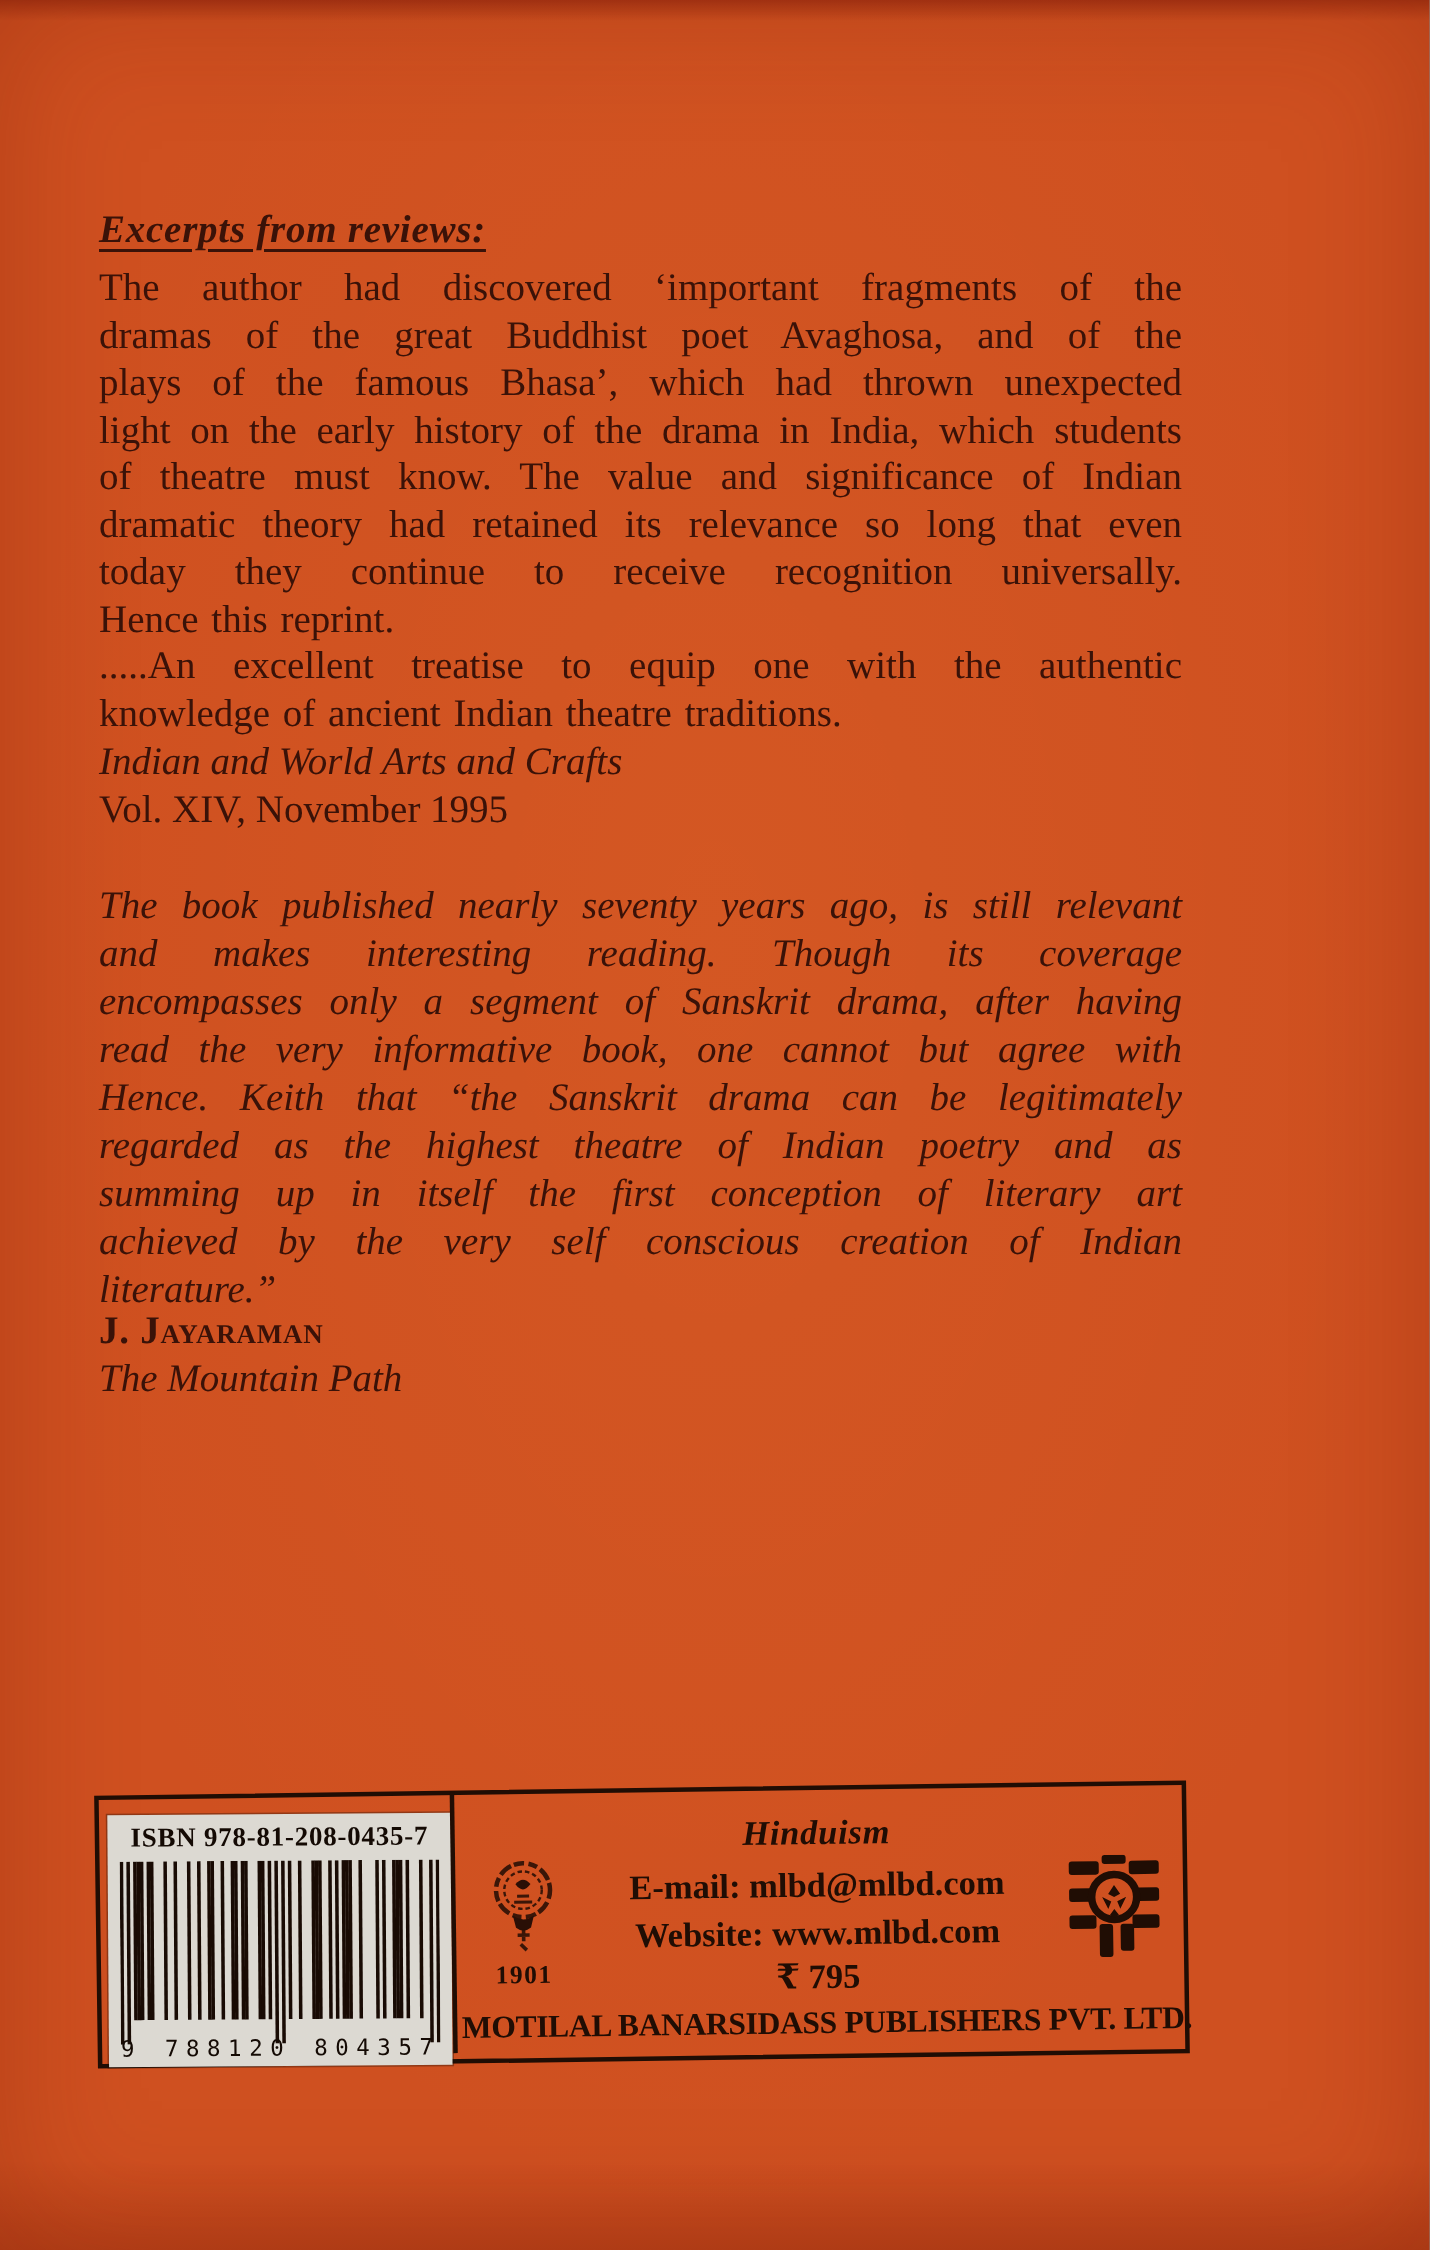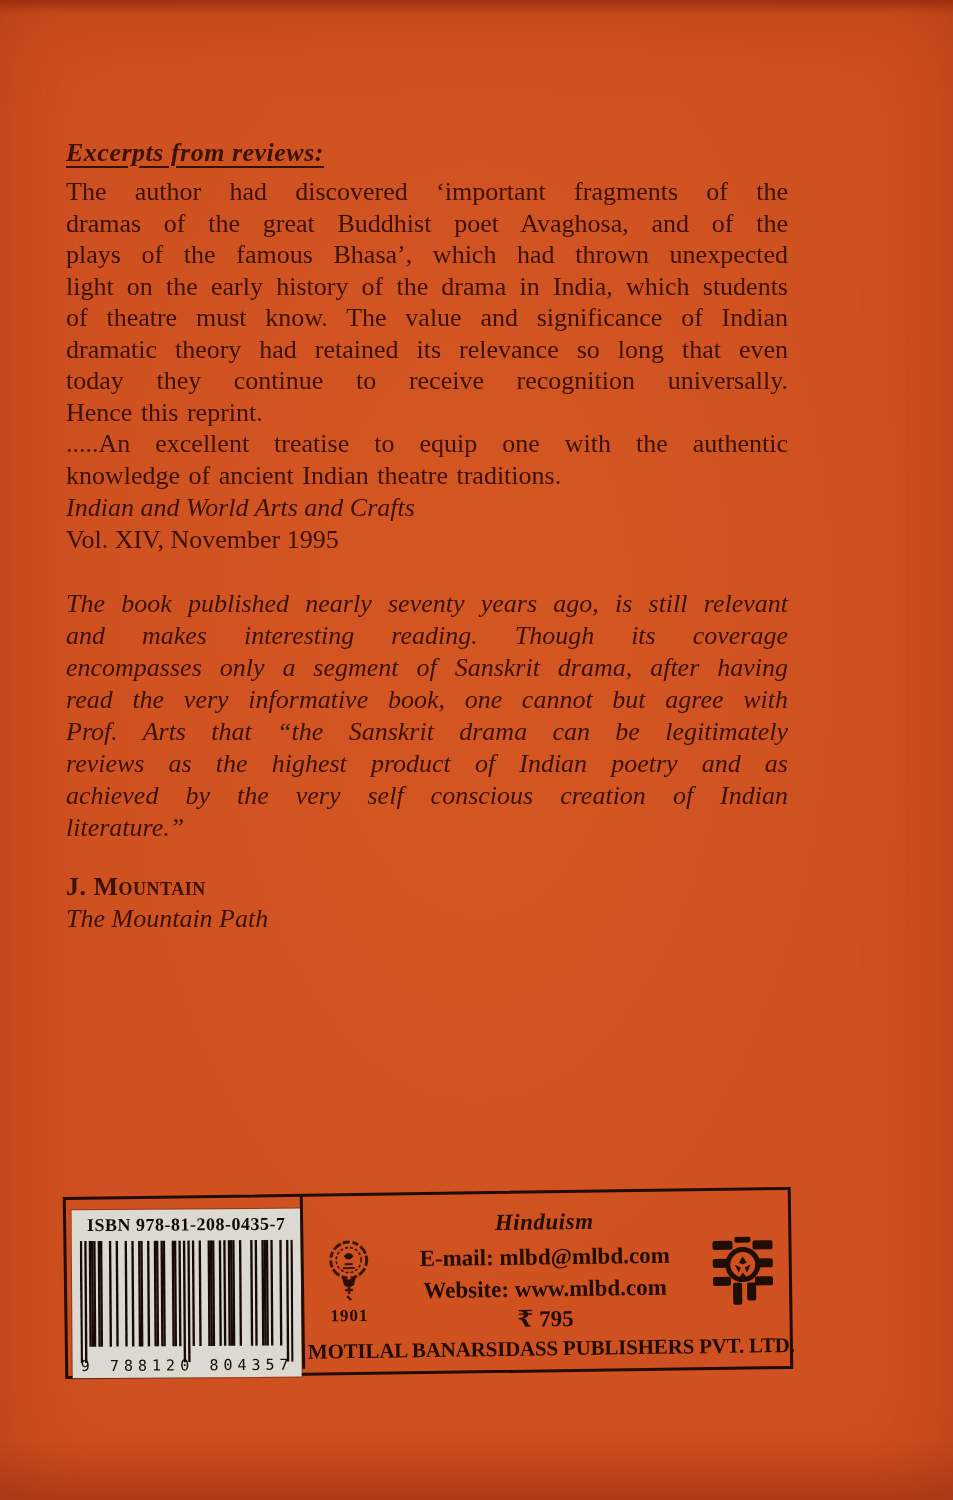--- a/index.html
+++ b/index.html
@@ -111,28 +111,29 @@
   <div class="abs attrib" id="attrib1">
     <div class="ital">Indian and World Arts and Crafts</div>
     <div>Vol. XIV, November 1995</div>
   </div>
 
   <div class="abs para" id="para2">
       <div class="jl">The book published nearly seventy years ago, is still relevant</div>
       <div class="jl">and makes interesting reading. Though its coverage</div>
       <div class="jl">encompasses only a segment of Sanskrit drama, after having</div>
       <div class="jl">read the very informative book, one cannot but agree with</div>
-      <div class="jl">Prof. Arts that “the Sanskrit drama can be legitimately</div>
-      <div class="jl">reviews as the highest product of Indian poetry and as</div>
+      <div class="jl">Hence. Keith that “the Sanskrit drama can be legitimately</div>
+      <div class="jl">regarded as the highest theatre of Indian poetry and as</div>
+      <div class="jl">summing up in itself the first conception of literary art</div>
       <div class="jl">achieved by the very self conscious creation of Indian</div>
       <div class="jl short">literature.”</div>
     </div>
 
   <div class="abs attrib" id="attrib2">
-    <div class="smallcaps">J. Mountain</div>
+    <div class="smallcaps">J. Jayaraman</div>
     <div class="ital">The Mountain Path</div>
   </div>
 
   <div class="abs" id="pubbox">
 
     <div class="abs" id="barcode-panel">
       <div id="isbn-label">ISBN 978-81-208-0435-7</div>
       <svg id="barcode-svg" viewBox="0 0 95 60" preserveAspectRatio="none">
           <rect x="0" y="0" width="1.05" height="60" fill="#190b04"></rect>
           <rect x="2" y="0" width="1.05" height="60" fill="#190b04"></rect>

